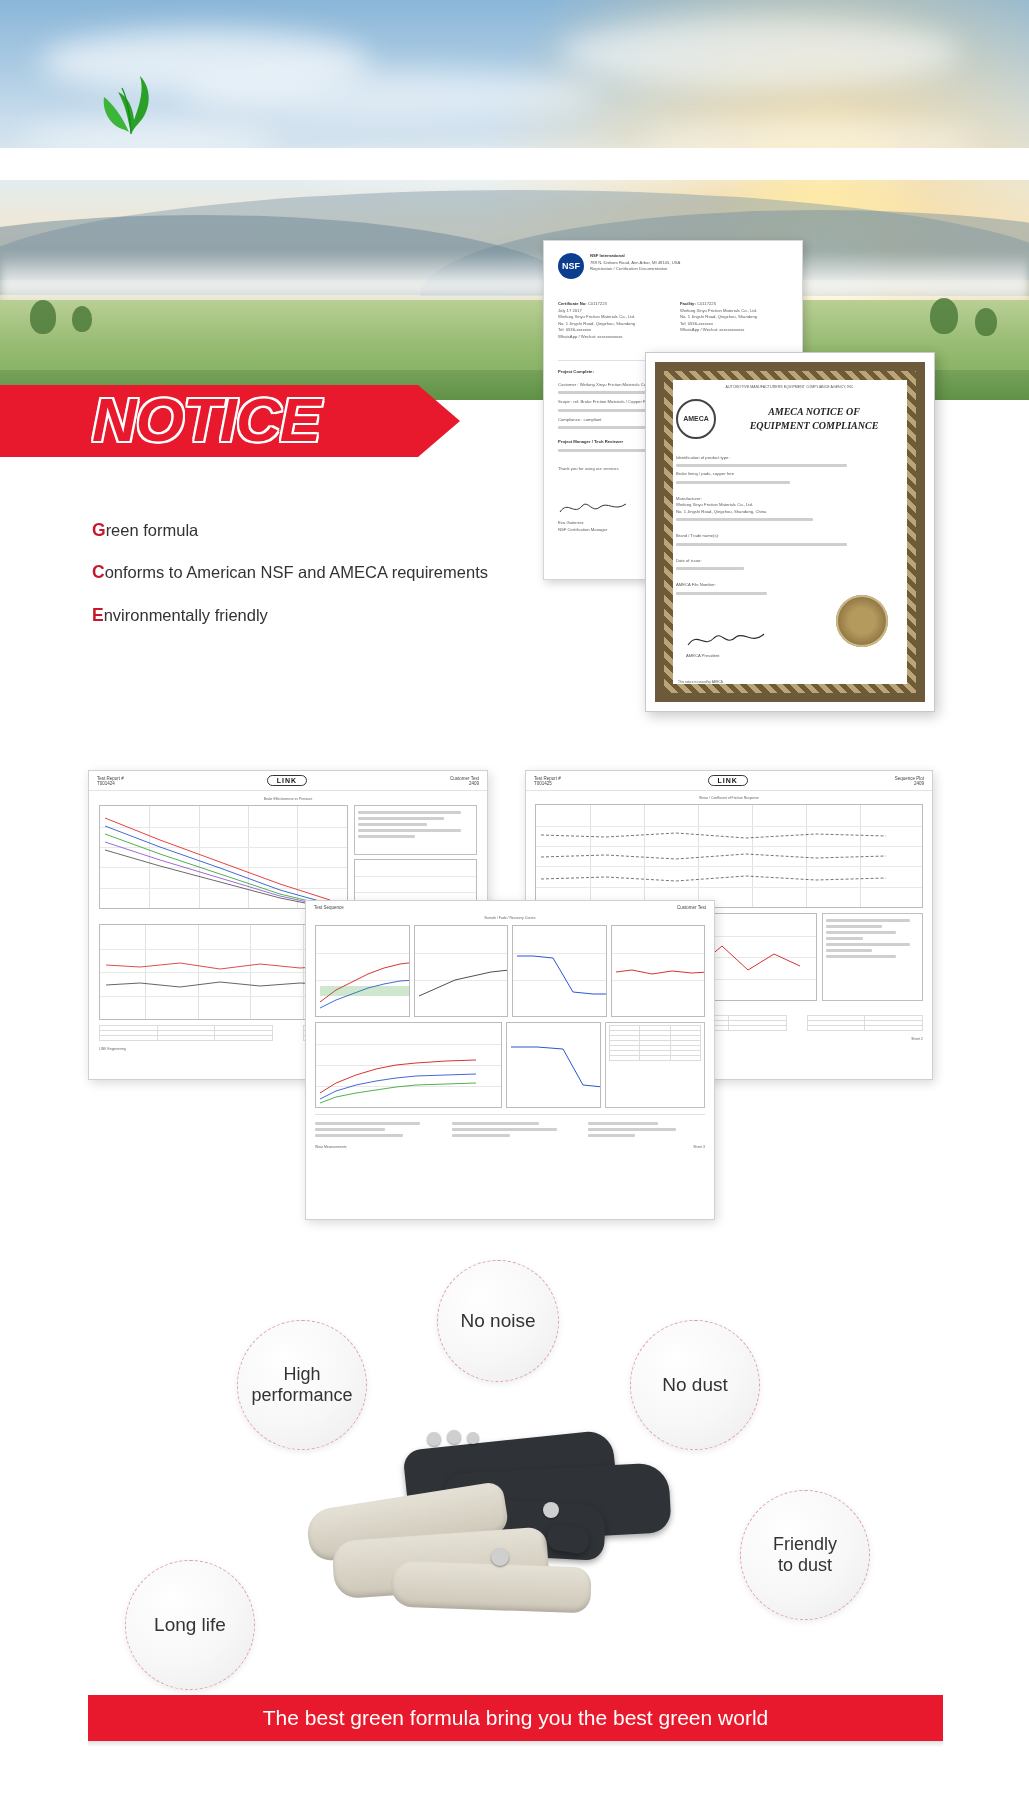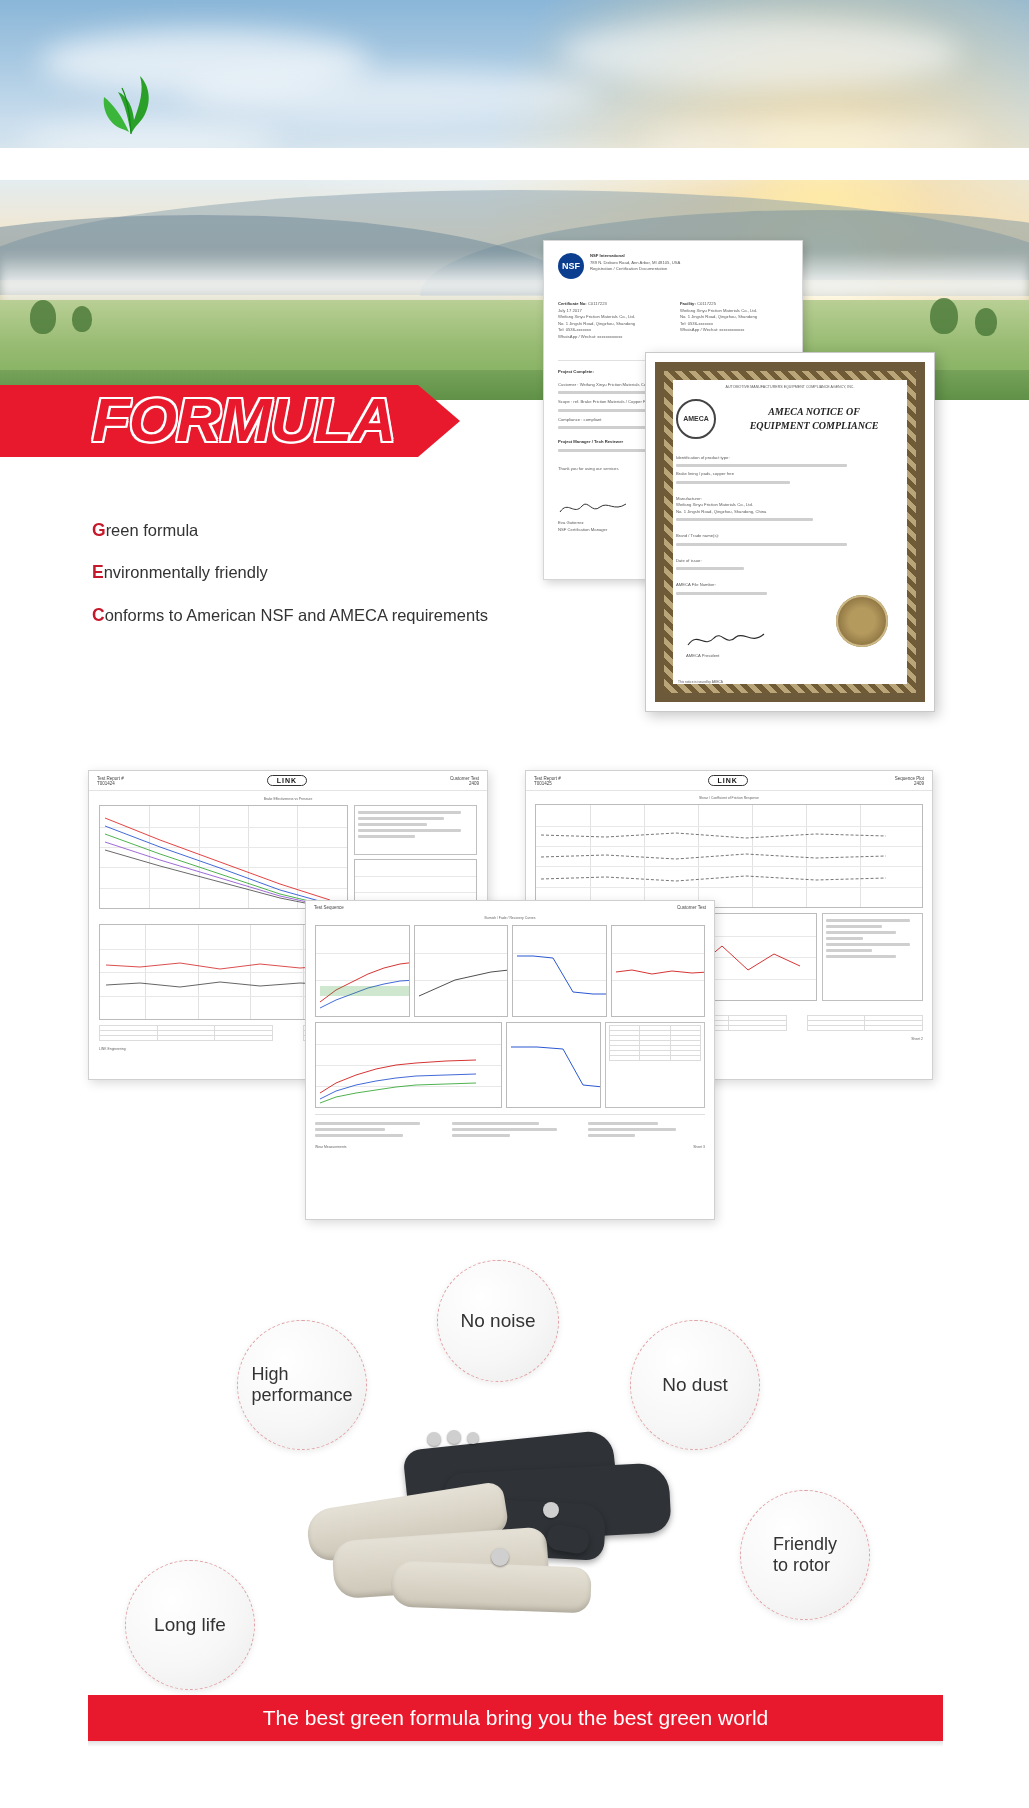--- a/index.html
+++ b/index.html
@@ -204,21 +204,21 @@
   .grid-h{ position:absolute; left:0; right:0; height:1px; background:#e8e8e8; }
   .legend-box{ border:1px solid #c0c0c0; font-size:3.6px; color:#555; padding:2px 3px; }
   .micro{ font-size:3.4px; color:#666; line-height:1.5; }
   .microtab{ width:100%; border-collapse:collapse; font-size:3.1px; color:#555;}
   .microtab td{ border:1px solid #dcdcdc; padding:0 1px; height:5px;}
   .circle {
     position:absolute; border-radius:50%;
     background:radial-gradient(circle at 36% 30%, #ffffff 0%, #f7f7f7 55%, #ebebeb 100%);
     border:1px dashed #e0a0a4;
     box-shadow:0 2px 6px rgba(0,0,0,.08);
-    display:flex; align-items:center; justify-content:center; text-align:left;
+    display:flex; align-items:center; justify-content:center; text-align:center;
     color:#333; font-size:19px; line-height:1.15;
   }
   .cir-noise   { left:437px; top:1260px; width:122px; height:122px; }
   .cir-high    { left:237px; top:1320px; width:130px; height:130px; font-size:18px;}
   .cir-dust    { left:630px; top:1320px; width:130px; height:130px; }
   .cir-long    { left:125px; top:1560px; width:130px; height:130px; }
   .cir-rotor   { left:740px; top:1490px; width:130px; height:130px; font-size:18px;}
 
   
   .pads { position:absolute; left:295px; top:1430px; width:430px; height:200px; z-index:6; }
@@ -277,31 +277,31 @@
       <path d="M31 64 C28 48 25 34 18 22 C28 26 33 38 34 50 C40 34 44 20 40 6 C52 18 52 40 38 54 C35 57 33 60 31 64 Z" fill="#2aa028"></path>
       <path d="M29 62 C22 46 13 34 4 27 C2 41 10 56 25 60 Z" fill="#3bb63a"></path>
       <path d="M31 64 C30 46 28 30 22 18" stroke="#118a16" stroke-width="1.2" fill="none"></path>
     </svg>
   </span>
 </div>
 
 <div class="formula-banner">
   <div class="formula-red"></div>
 </div>
-<div class="formula-word">FORMULA</div>
+<div class="formula-word">NOTICE</div>
 
 <div class="bullets">
   <div class="bullet">
     <span class="cap">G</span><span>reen formula</span>
   </div>
   <div class="bullet">
+    <span class="cap">C</span><span>onforms to American NSF and AMECA requirements</span>
+  </div>
+  <div class="bullet">
     <span class="cap">E</span><span>nvironmentally friendly</span>
-  </div>
-  <div class="bullet">
-    <span class="cap">C</span><span>onforms to American NSF and AMECA requirements</span>
   </div>
 </div>
 
 <div class="cert-nsf">
   <div style="display:flex;gap:6px;align-items:flex-start;">
     <div class="nsf-logo">NSF</div>
     <div class="tiny" style="flex:1">
       <b>NSF International</b>
       <div>789 N. Dixboro Road, Ann Arbor, MI 48105, USA</div>
       <div>Registration / Certification Documentation</div>
@@ -742,21 +742,21 @@
 performance</span>
 </div>
 <div class="circle cir-dust">
   <span>No dust</span>
 </div>
 <div class="circle cir-long">
   <span>Long life</span>
 </div>
 <div class="circle cir-rotor">
   <span style="white-space:pre-line">Friendly
-to rotor</span>
+to dust</span>
 </div>
 
 <div class="pads">
 
   <div class="pad-back" style="left:110px;top:10px;width:210px;height:62px;transform:rotate(-6deg);
        border-radius:18px 26px 20px 16px;"></div>
   <div class="clip" style="left:132px;top:2px;width:14px;height:14px;"></div>
   <div class="clip" style="left:152px;top:0px;width:14px;height:14px;"></div>
   <div class="clip" style="left:172px;top:2px;width:12px;height:12px;"></div>
   <div class="pad-back" style="left:150px;top:38px;width:225px;height:70px;transform:rotate(-3deg);

